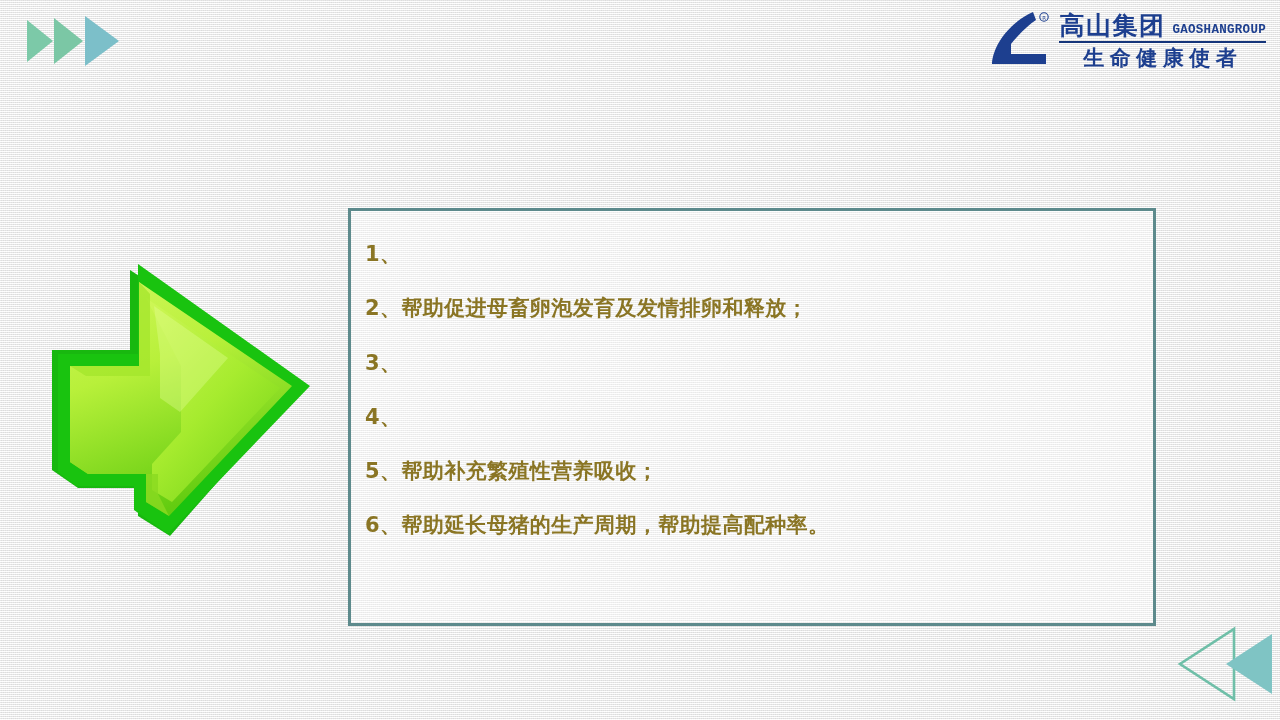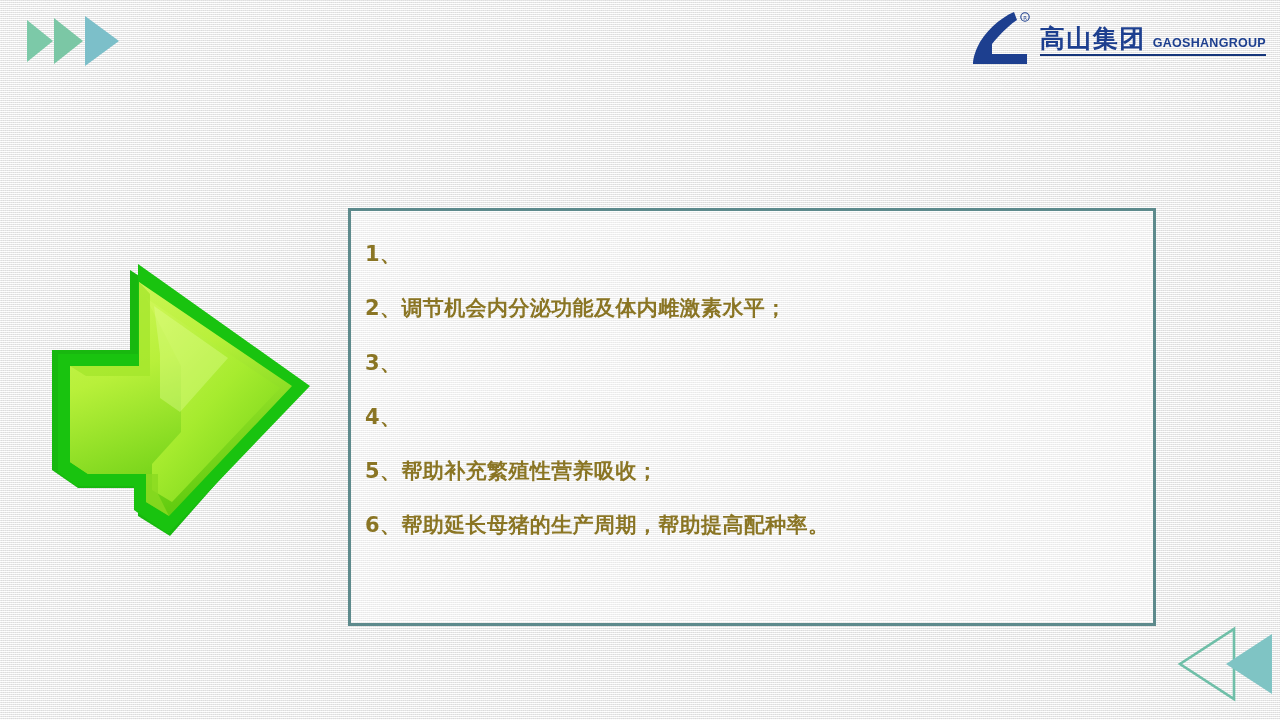--- a/index.html
+++ b/index.html
@@ -58,21 +58,21 @@
   }
   .logo-cn-main {
     font-family: "DejaVu Sans", "Liberation Sans", sans-serif;
     font-size: 25px;
     font-weight: bold;
     color: #1d3f8f;
     letter-spacing: 1.5px;
     line-height: 1;
   }
   .logo-en {
-    font-family: Liberation Sans, sans-serif;
+    font-family: Liberation Mono, monospace;
     font-size: 12.5px;
     font-weight: bold;
     color: #1d3f8f;
     letter-spacing: 0.3px;
     line-height: 1;
     padding-bottom: 2px;
   }
   .logo-cn-sub {
     font-family: "DejaVu Sans", "Liberation Sans", sans-serif;
     font-size: 21px;
@@ -174,20 +174,21 @@
       <path d="M14 56 L14 44 L14 56 L56 56 L56 48 L22 48 L22 34 L14 34 Z" fill="#1d3f8f"></path>
       <rect x="13" y="46" width="44" height="10" fill="#1d3f8f"></rect>
       <circle cx="55" cy="9" r="4.2" fill="none" stroke="#1d3f8f" stroke-width="1.1"></circle>
       <text x="55" y="11.6" font-size="5.4" fill="#1d3f8f" text-anchor="middle" font-family="DejaVu Sans, sans-serif">R</text>
     </svg>
     <div class="logo-text-block">
       <div class="logo-line-top">
         <span class="logo-cn-main">高山集团</span>
         <span class="logo-en">GAOSHANGROUP</span>
       </div>
+      <div class="logo-cn-sub">生命健康使者</div>
     </div>
   </div>
 
 
   <div id="green-arrow">
     <svg viewBox="0 0 272 288" width="272" height="288" xmlns="http://www.w3.org/2000/svg">
       <defs>
         <linearGradient id="faceGrad" x1="0" y1="0" x2="0.35" y2="1">
           <stop offset="0%" stop-color="#d2f75c"></stop>
           <stop offset="42%" stop-color="#b8f03a"></stop>
@@ -222,21 +223,21 @@
   </div>
 
   <div id="content-box">
 
     <div class="feature-item">
       <span class="feature-index">1、</span>
     </div>
 
     <div class="feature-item">
       <span class="feature-index">2、</span>
-      <span class="feature-text">调节机会内分泌功能及体内雌激素水平；</span>
+      <span class="feature-text">帮助促进母畜卵泡发育及发情排卵和释放；</span>
     </div>
 
     <div class="feature-item">
       <span class="feature-index">3、</span>
     </div>
 
     <div class="feature-item">
       <span class="feature-index">4、</span>
     </div>
 

